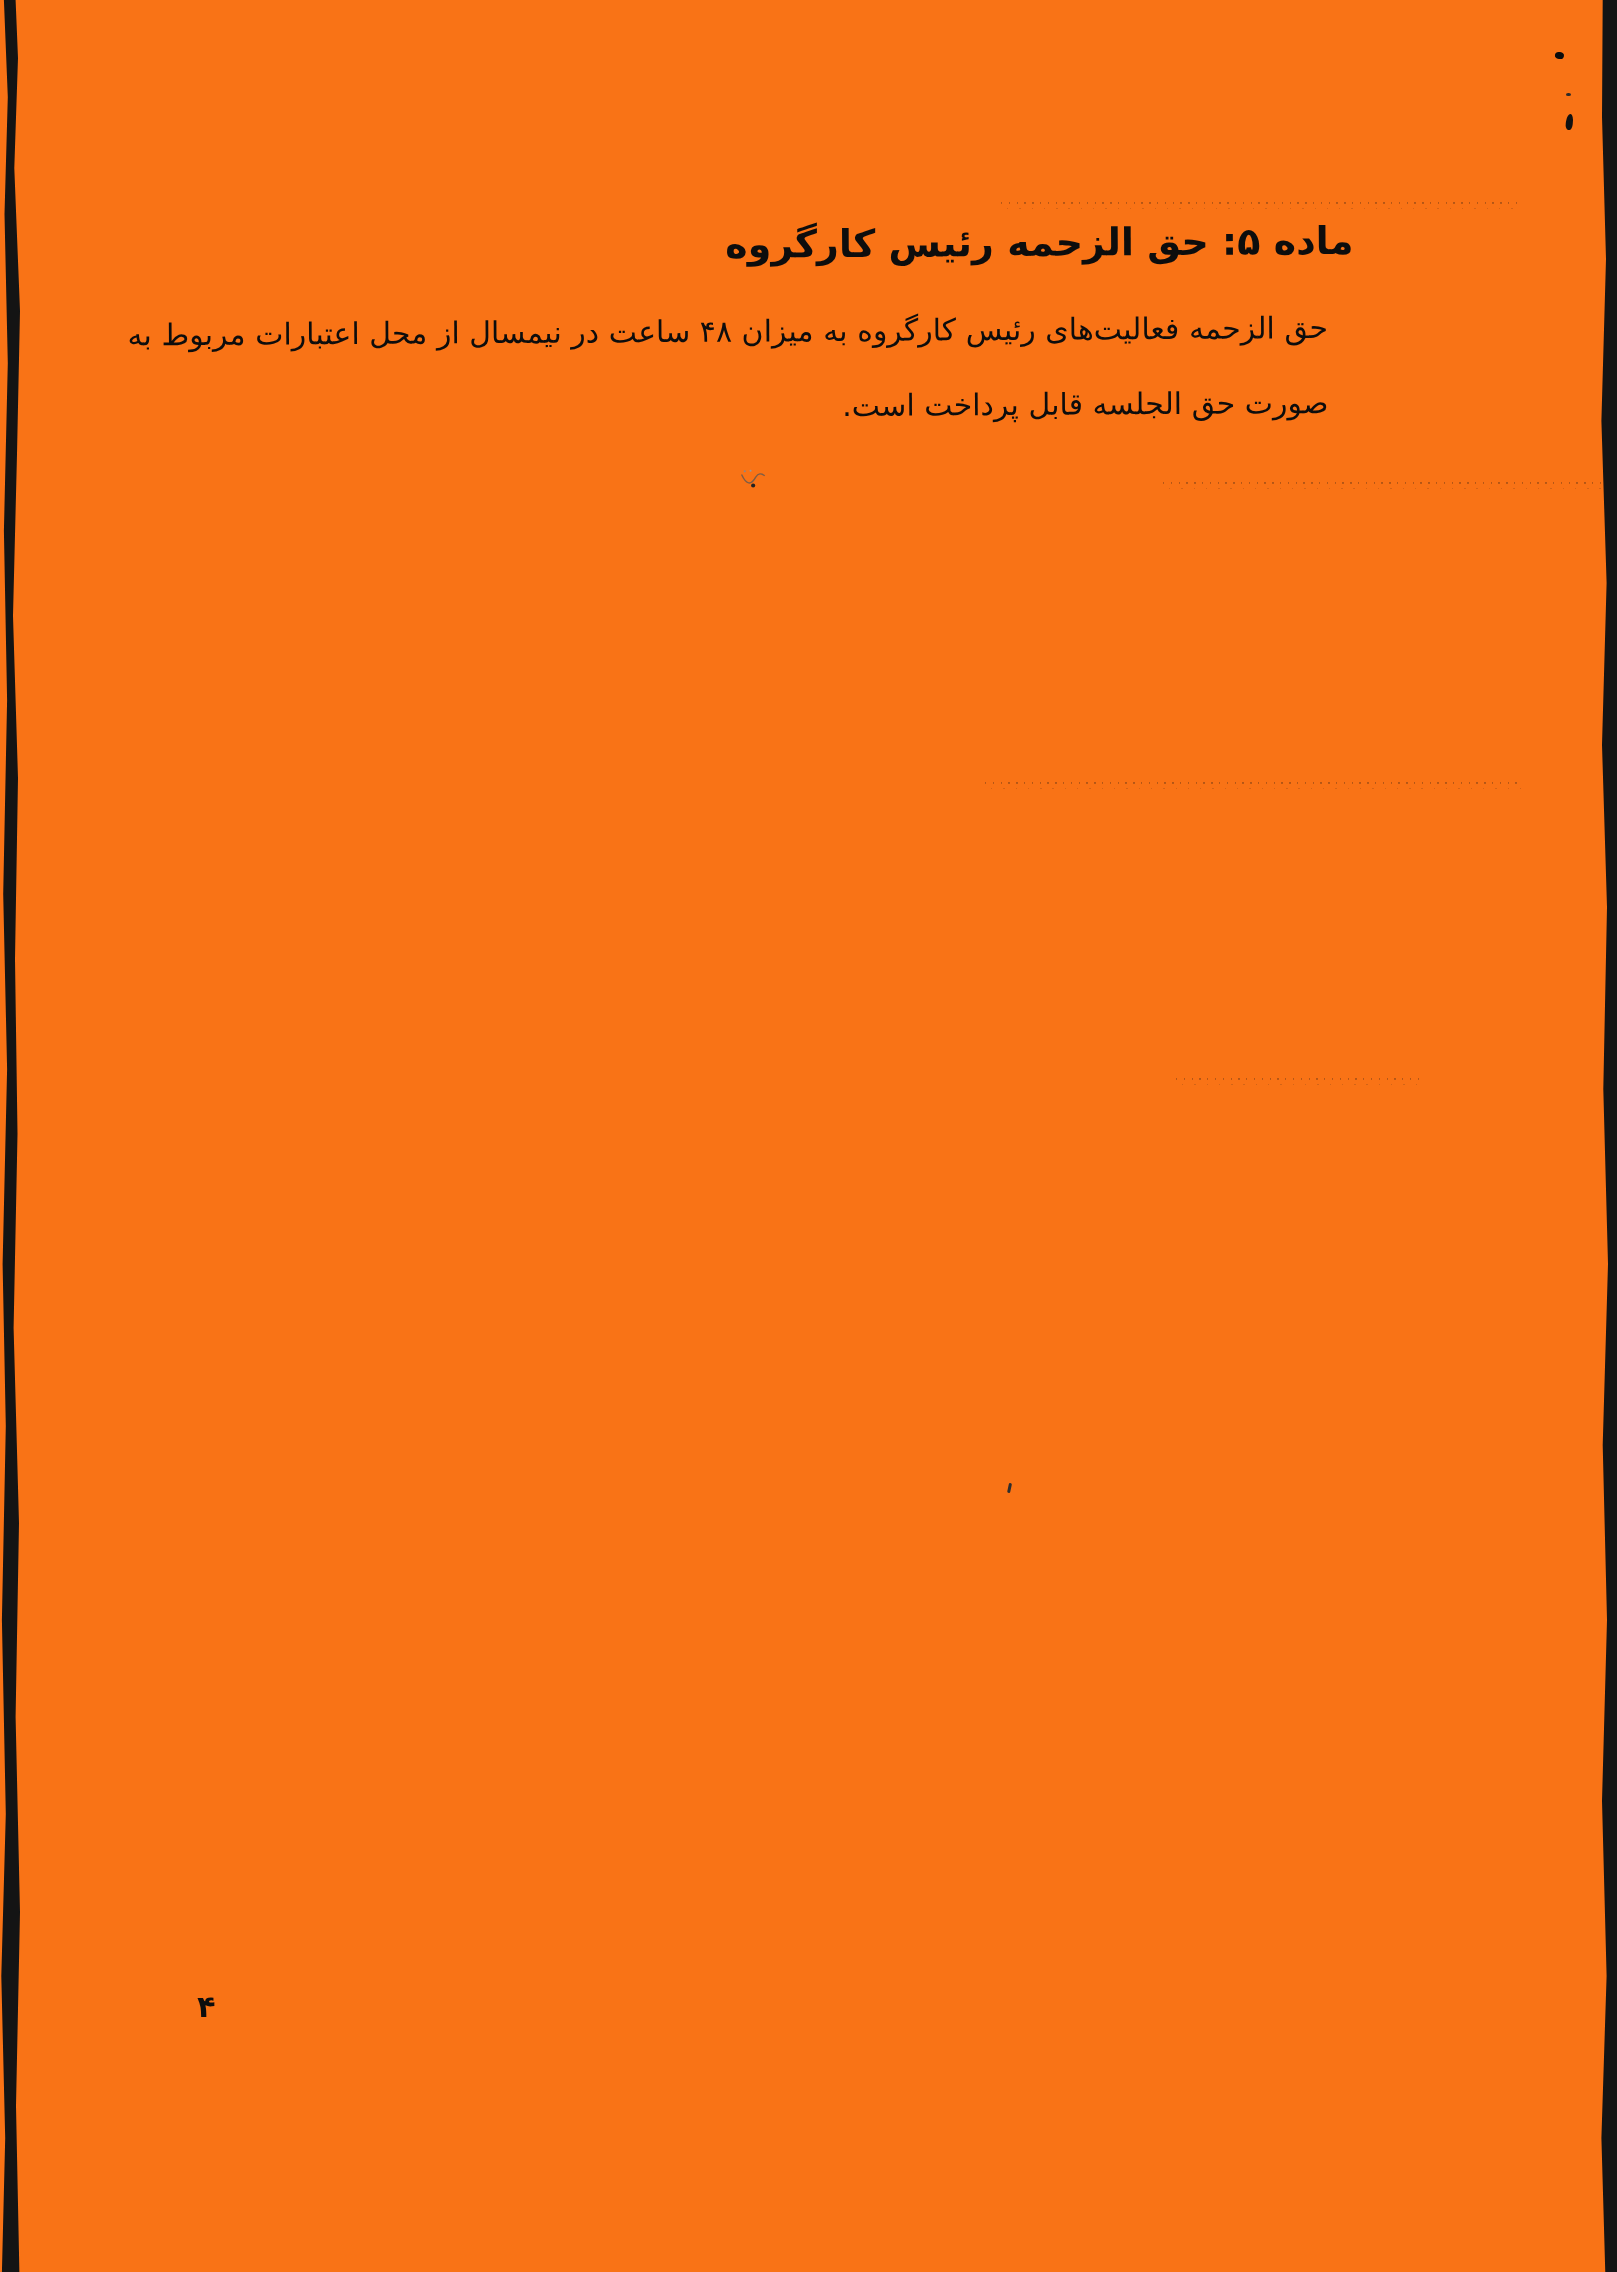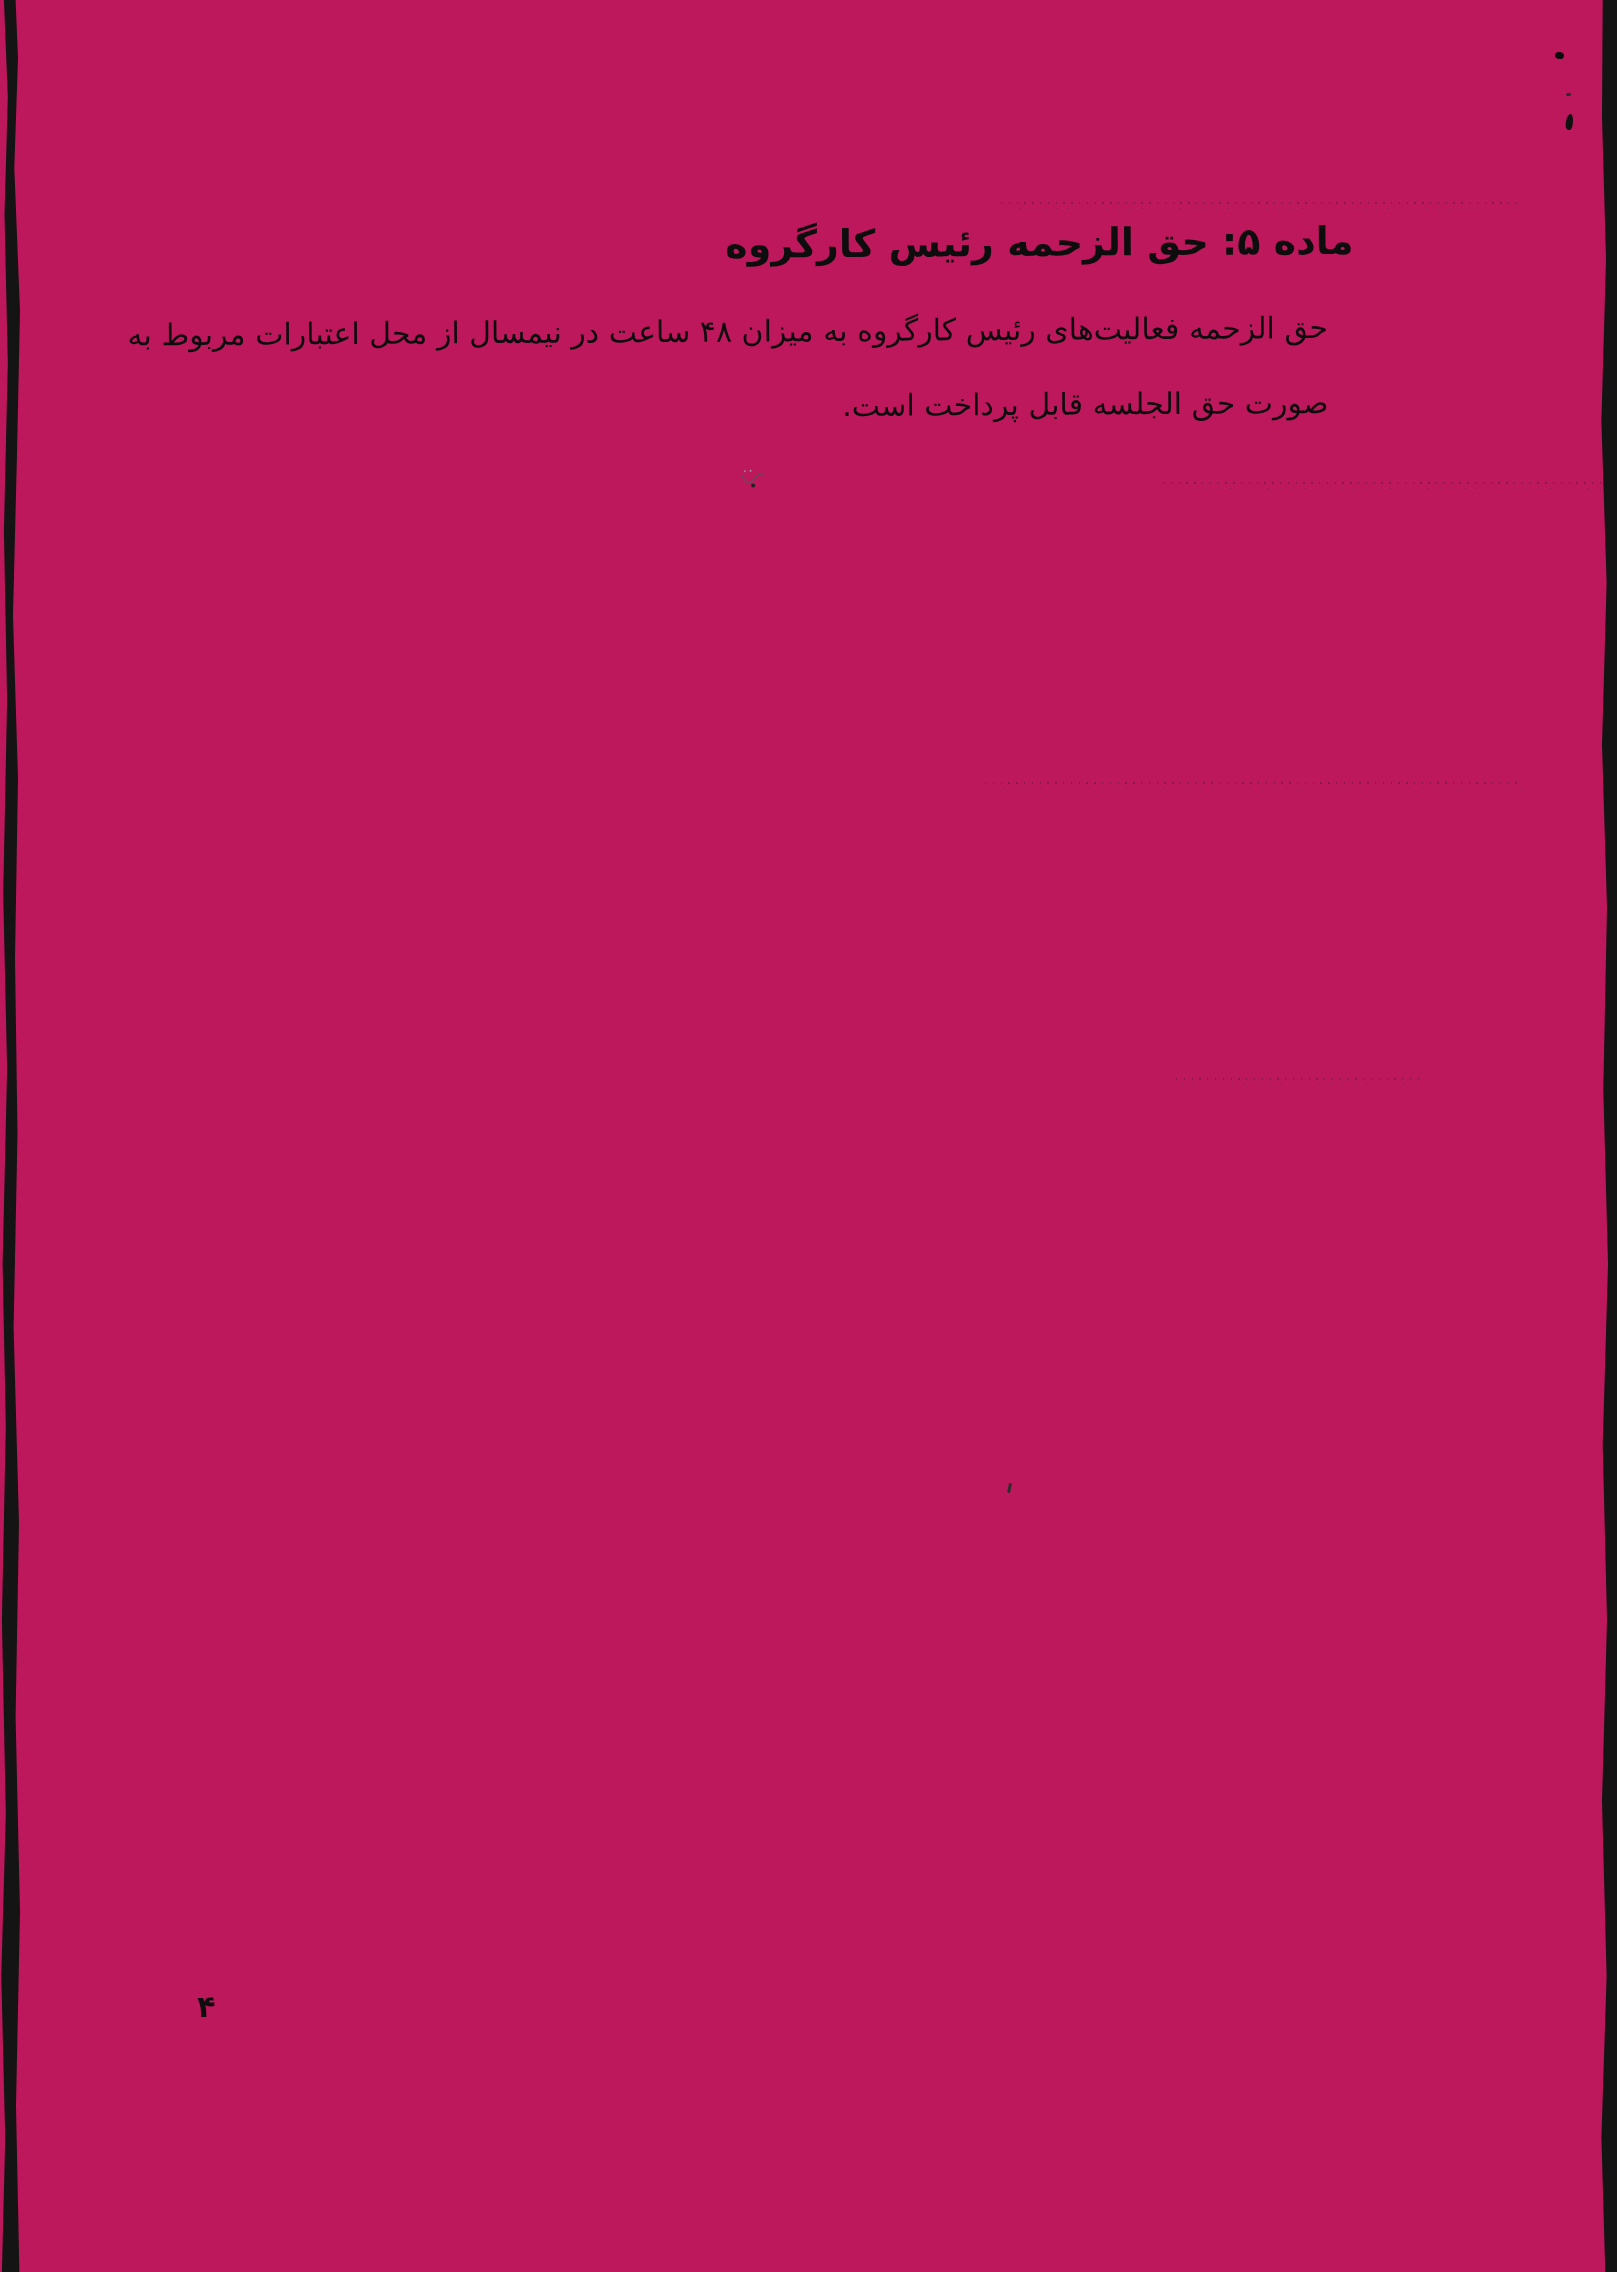--- a/index.html
+++ b/index.html
@@ -12,21 +12,21 @@
     position: relative;
     background: #ffffff;
     overflow: hidden;
     font-family: "DejaVu Sans", sans-serif;
     color: #0f0f0f;
   }
 
   .scan-page {
     position: absolute;
     inset: 0;
-    background: #be185d;
+    background: #f97316;
   }
 
   
   .content {
     position: absolute;
     inset: 0;
     transform: rotate(-0.35deg);
     transform-origin: 1328px 337px;
   }
 

